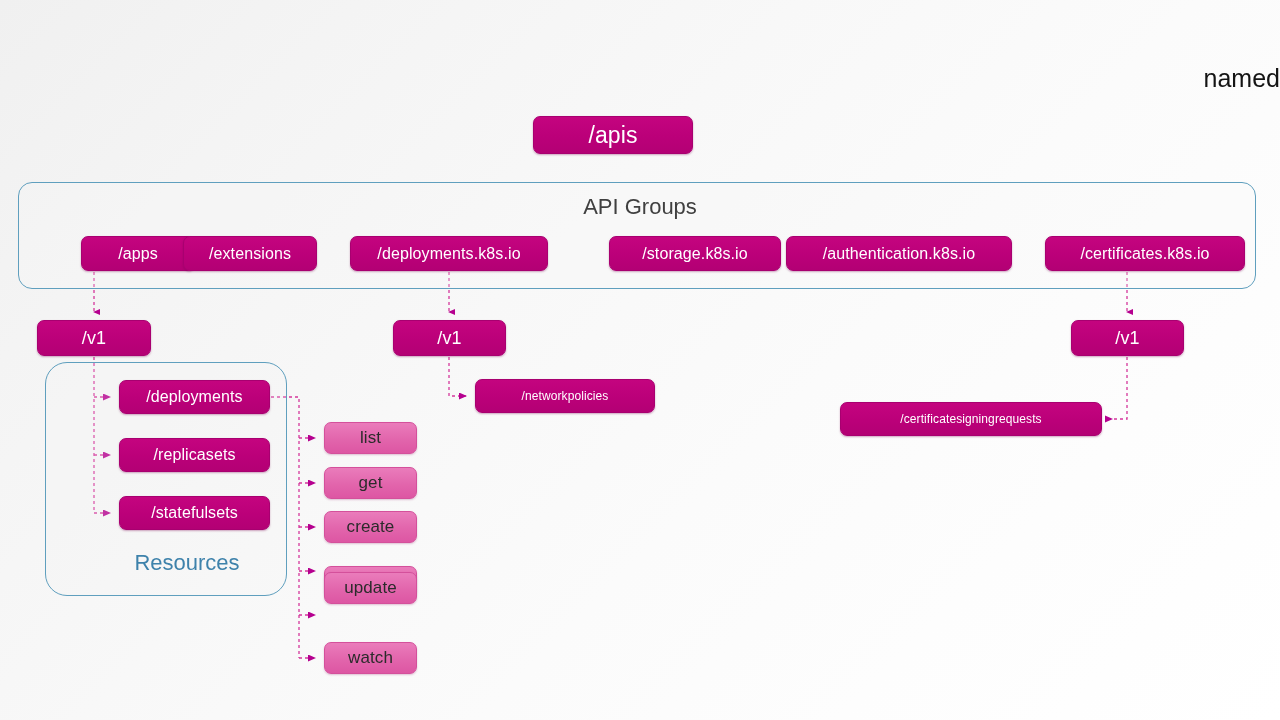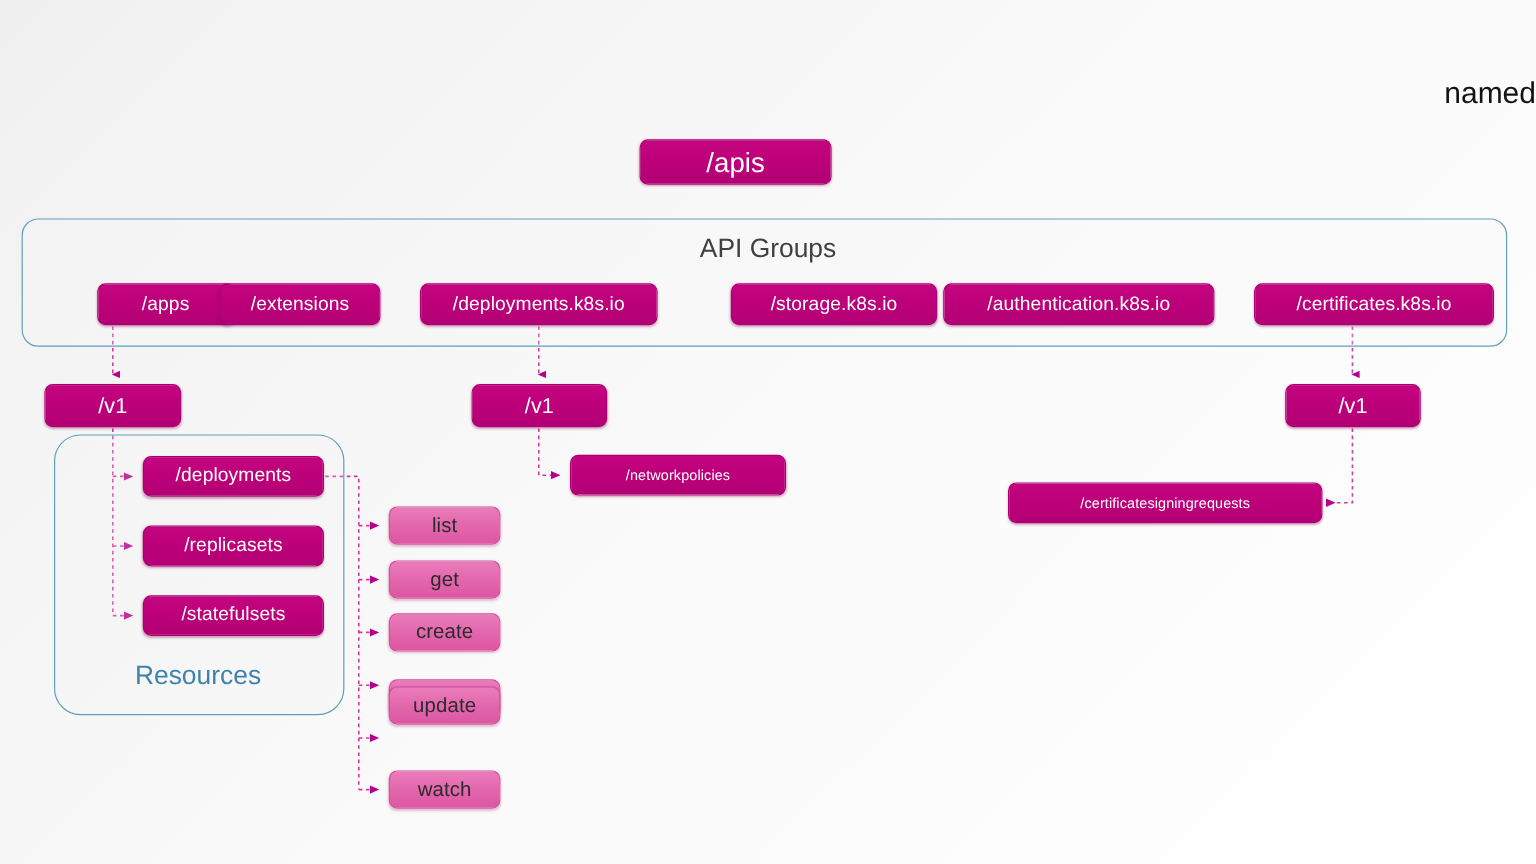--- a/index.html
+++ b/index.html
@@ -124,20 +124,21 @@
   }
   #resources-label {
     position: absolute;
     left: 45px;
     top: 550px;
     width: 240px;
     text-align: center;
     font-size: 22px;
     color: #3e82ab;
     z-index: 3;
+    padding-left: 22px;
   }
 
   .resource-node {
     left: 119px;
     width: 151px;
     height: 34px;
     font-size: 16px;
   }
 
   .verb-node {

